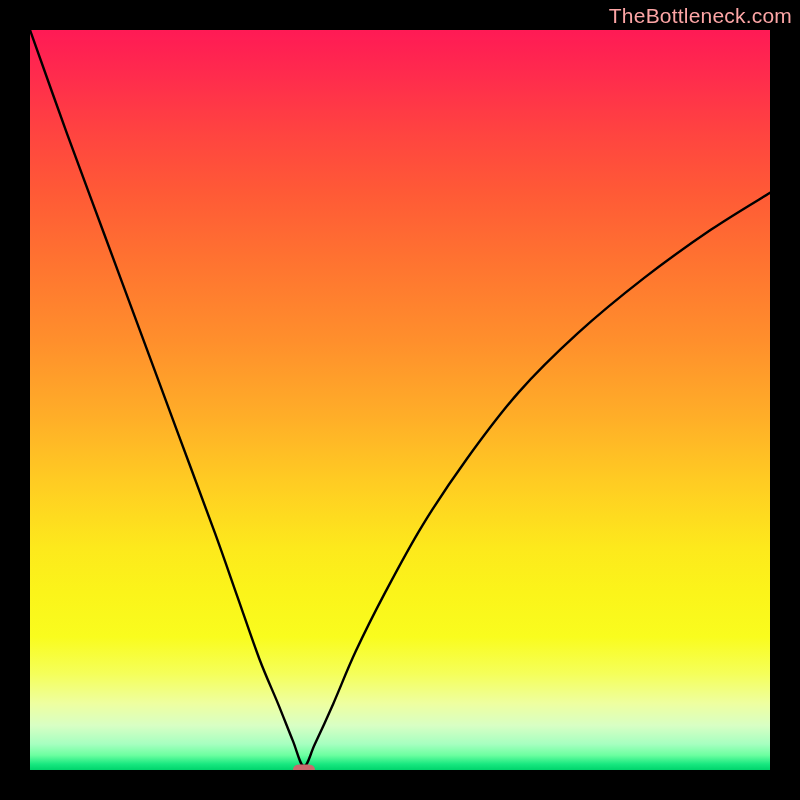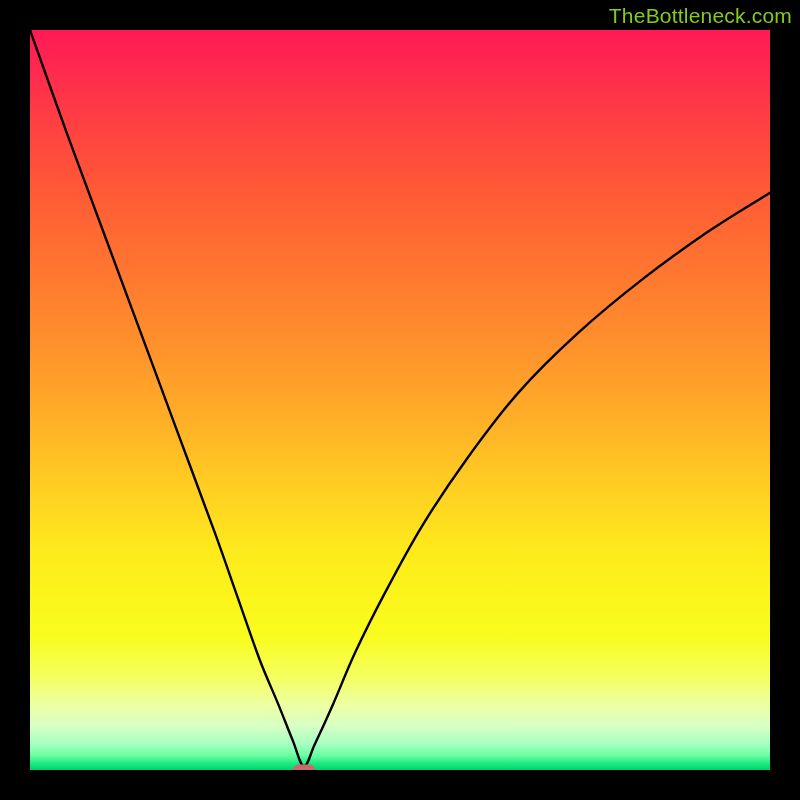--- a/index.html
+++ b/index.html
@@ -60,21 +60,21 @@
     width: 22px;
     height: 11px;
     background: #c96a6d;
     border-radius: 6px;
     transform: translate(-50%, -50%);
   }
   .watermark {
     position: absolute;
     top: 4px;
     right: 8px;
-    color: #84cc16;
+    color: #fca5a5;
     font-size: 21px;
     letter-spacing: 0.2px;
     font-weight: 400;
     text-align: center;
   }
 </style>
 </head>
 <body>
 
 <div class="frame">

